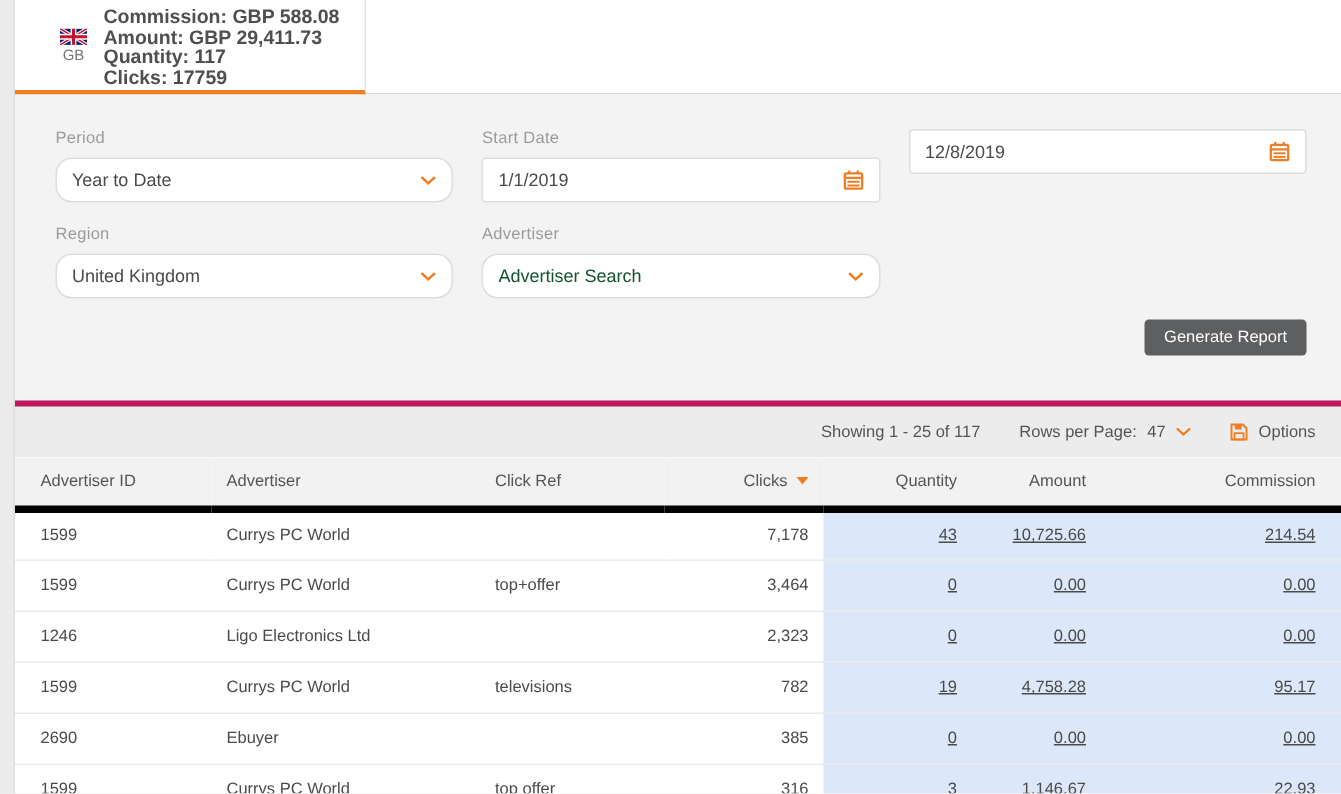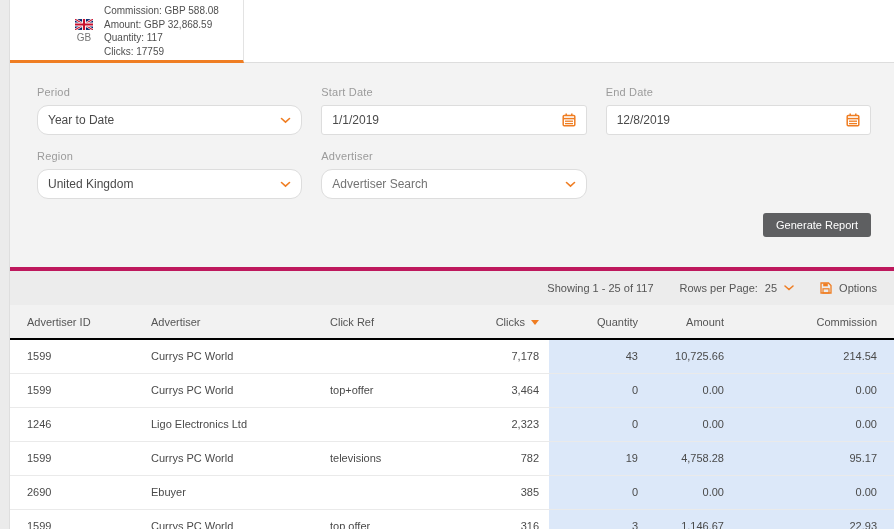--- a/index.html
+++ b/index.html
@@ -6,53 +6,53 @@
   html,body { width:894px; height:529px; overflow:hidden; }
   body { font-family:"Liberation Sans","DejaVu Sans",sans-serif; background:#f3f3f3; color:#4a4a4a; }
   .app { display:flex; width:894px; height:529px; }
   .left-strip { width:10px; background:#ebebeb; border-right:1px solid #dedede; flex:none; }
   .main { flex:1; display:flex; flex-direction:column; min-width:0; }
 
   
   .topbar { height:63px; background:#fff; border-bottom:1px solid #ddd; display:flex; flex:none; }
   .summary-tab { width:234px; border-right:1px solid #e3e3e3; border-bottom:3px solid #ef7d22; margin-bottom:-1px;
                  display:flex; align-items:center; gap:11px; padding:4px 8px 2px 30px; cursor:pointer; }
-  .flag-col { display:flex; flex-direction:column; align-items:center; gap:2px; font-size:10px; color:#777;margin-left:35px; }
-  .tab-stats { font-size:10px; color:#4f4f4f; line-height:13.5px; white-space:nowrap; }
+  .flag-col { display:flex; flex-direction:column; align-items:center; gap:2px; font-size:10px; color:#777; }
+  .tab-stats { font-size:13px; color:#4f4f4f; line-height:13.5px; white-space:nowrap;font-weight:bold; }
 
   
   .filters { background:#f3f3f3; padding:23px 23px 0 27px; flex:none; }
   .filter-grid { display:grid; grid-template-columns:1fr 1fr 1fr; column-gap:19px; row-gap:15px; }
   .field-label { display:block; font-size:11px; color:#9b9b9b; margin-bottom:7px; letter-spacing:.2px; }
   .control { height:30px; width:100%; background:#fff; border:1px solid #ddd; border-radius:3px;
              display:flex; align-items:center; padding:0 10px; font-size:12px; color:#4a4a4a; }
   .control.select { justify-content:space-between; cursor:pointer;border-radius:11px; }
   .control input { border:none; outline:none; flex:1; font:inherit; color:inherit; background:transparent; min-width:0; }
-  .control.orange-text { color:#737373; }
+  .control.orange-text { color:#14532d; }
   .btn-row { display:flex; justify-content:flex-end; margin-top:14px; padding-bottom:30px; }
   .generate-btn { background:#5e5f61; color:#fff; border:none; border-radius:3px; font-family:inherit;
                   font-size:11px; padding:6px 13px; height:24px; cursor:pointer; }
 
   
   .table-toolbar { height:38px; background:#ececec; border-top:4px solid #be185d; display:flex; align-items:center;
                    justify-content:flex-end; gap:26px; padding:0 17px; font-size:11px; color:#555; flex:none; }
   .tb-group { display:flex; align-items:center; gap:7px; }
   .tb-group.clickable { cursor:pointer; }
   .options-label { color:#555; }
 
   
   .table-wrap { flex:1; overflow:hidden; background:#fff; }
   table { width:100%; border-collapse:collapse; table-layout:fixed; font-size:11px; color:#4a4a4a; }
   thead th { background:#f2f2f2; font-weight:normal; color:#555; height:34px; text-align:left;
-             border-bottom:2px solid #000000; padding:0 10px; cursor:pointer; }
+             border-bottom:5px solid #000000; padding:0 10px; cursor:pointer; }
   tbody td { height:34px; border-bottom:1px solid #eaeaea; padding:0 10px; background:#fff; }
   th:first-child, td:first-child { padding-left:17px; }
   th:last-child, td:last-child { padding-right:17px; }
   .num { text-align:right; }
-  td.hl { background:#dce8f9; }
+  td.hl { background:#dce8f9;text-decoration:underline; }
   .sort-caret { display:inline-block; width:0; height:0; border-left:4px solid transparent;
                 border-right:4px solid transparent; border-top:5px solid #ef7d22; margin-left:6px; vertical-align:1px; }
   .chev { flex:none; }
 </style>
 </head>
 <body>
 
 <div class="app">
   <div class="left-strip"></div>
   <div class="main">
@@ -64,21 +64,21 @@
             <rect width="60" height="36" fill="#012169"></rect>
             <path d="M0,0 L60,36 M60,0 L0,36" stroke="#ffffff" stroke-width="8"></path>
             <path d="M0,0 L60,36 M60,0 L0,36" stroke="#C8102E" stroke-width="3.5"></path>
             <path d="M30,0 V36 M0,18 H60" stroke="#ffffff" stroke-width="13"></path>
             <path d="M30,0 V36 M0,18 H60" stroke="#C8102E" stroke-width="7"></path>
           </svg>
           <span>GB</span>
         </div>
         <div class="tab-stats">
           <div>Commission: GBP 588.08</div>
-          <div>Amount: GBP 32,868.59</div>
+          <div>Amount: GBP 29,411.73</div>
           <div>Quantity: 117</div>
           <div>Clicks: 17759</div>
         </div>
       </div>
     </div>
 
     <div class="filters">
       <div class="filter-grid">
         <div>
           <label class="field-label">Period</label>
@@ -97,21 +97,20 @@
               <rect x="1.2" y="2.5" width="11.6" height="10.3" rx="1" fill="none" stroke="#ef7d22" stroke-width="1.5"></rect>
               <line x1="1.2" y1="5.6" x2="12.8" y2="5.6" stroke="#ef7d22" stroke-width="1.5"></line>
               <line x1="4.2" y1="0.6" x2="4.2" y2="3" stroke="#ef7d22" stroke-width="1.5"></line>
               <line x1="9.8" y1="0.6" x2="9.8" y2="3" stroke="#ef7d22" stroke-width="1.5"></line>
               <line x1="3" y1="8.2" x2="11" y2="8.2" stroke="#ef7d22" stroke-width="1.3"></line>
               <line x1="3" y1="10.6" x2="11" y2="10.6" stroke="#ef7d22" stroke-width="1.3"></line>
             </svg>
           </div>
         </div>
         <div>
-          <label class="field-label">End Date</label>
           <div class="control">
             <input type="text" value="12/8/2019" style="">
             <svg width="14" height="14" viewBox="0 0 14 14">
               <rect x="1.2" y="2.5" width="11.6" height="10.3" rx="1" fill="none" stroke="#ef7d22" stroke-width="1.5"></rect>
               <line x1="1.2" y1="5.6" x2="12.8" y2="5.6" stroke="#ef7d22" stroke-width="1.5"></line>
               <line x1="4.2" y1="0.6" x2="4.2" y2="3" stroke="#ef7d22" stroke-width="1.5"></line>
               <line x1="9.8" y1="0.6" x2="9.8" y2="3" stroke="#ef7d22" stroke-width="1.5"></line>
               <line x1="3" y1="8.2" x2="11" y2="8.2" stroke="#ef7d22" stroke-width="1.3"></line>
               <line x1="3" y1="10.6" x2="11" y2="10.6" stroke="#ef7d22" stroke-width="1.3"></line>
             </svg>
@@ -138,21 +137,21 @@
       </div>
       <div class="btn-row">
         <button class="generate-btn">Generate Report</button>
       </div>
     </div>
 
     <div class="table-toolbar">
       <span>Showing 1 - 25 of 117</span>
       <div class="tb-group clickable">
         <span>Rows per Page:</span>
-        <span>25</span>
+        <span>47</span>
         <svg class="chev" width="10" height="6" viewBox="0 0 10 6">
           <path d="M1 1 L5 4.6 L9 1" stroke="#ef7d22" stroke-width="1.5" fill="none" stroke-linecap="round"></path>
         </svg>
       </div>
       <div class="tb-group clickable">
         <svg width="12" height="12" viewBox="0 0 12 12">
           <path d="M1 1 h7.5 l2.5 2.5 V11 H1 Z" fill="none" stroke="#ef7d22" stroke-width="1.3"></path>
           <rect x="3.2" y="1.3" width="4.6" height="3" fill="#ef7d22"></rect>
           <rect x="3" y="6.8" width="6" height="4.2" fill="none" stroke="#ef7d22" stroke-width="1.2"></rect>
         </svg>

